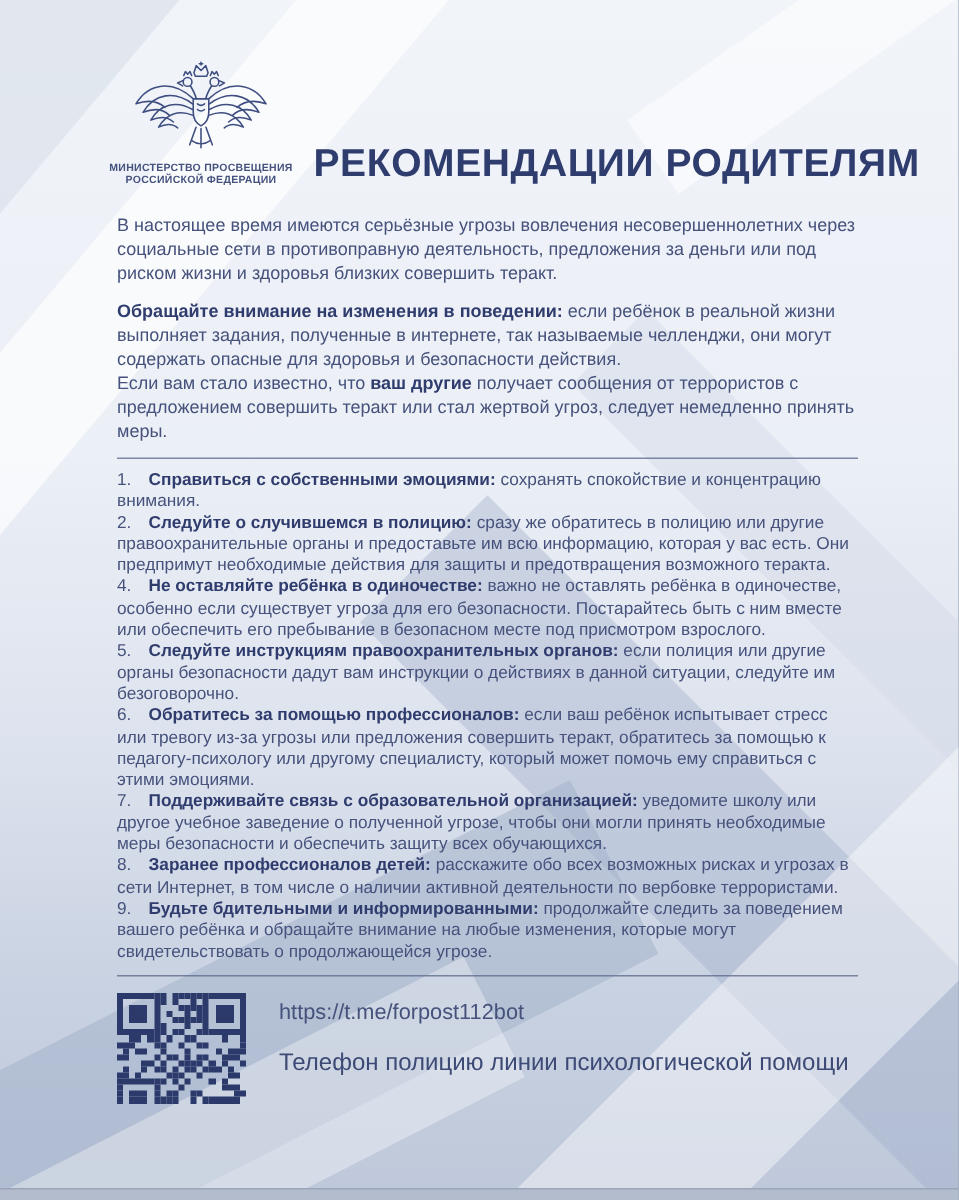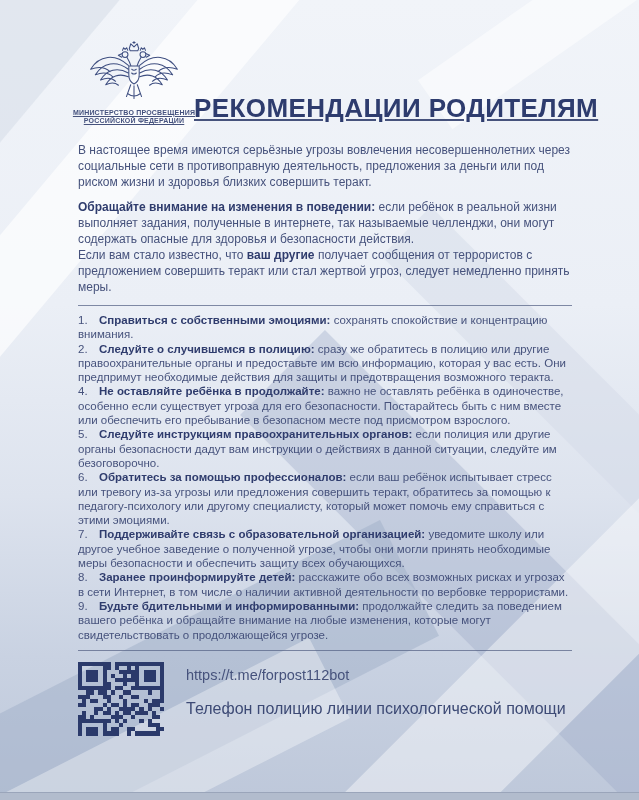--- a/index.html
+++ b/index.html
@@ -26,21 +26,21 @@
   .chevron-b{width:700px;height:110px;left:240px;top:570px;background:rgba(255,255,255,.42);transform:rotate(-45deg);}
   .chevron-c{width:520px;height:70px;left:330px;top:380px;background:rgba(210,218,231,.45);transform:rotate(45deg);}
   .bottom-strip{left:0;right:0;bottom:0;height:7px;background:#b2bccd;border-top:1px solid #9aa5ba;}
 
   
   .content{
     position:absolute;z-index:2;inset:0;
     padding:30px 67px 0 78px;
     color:#46527c;
   }
-  .header{display:flex;align-items:flex-end;gap:4px;height:96px;text-decoration:underline;}
+  .header{display:flex;align-items:flex-end;gap:19px;height:96px;}
   .logo-block{width:112px;flex:none;display:flex;flex-direction:column;align-items:center;}
   .logo-block svg{display:block;}
   .ministry-caption{
     margin-top:3px;font-size:7px;line-height:1.25;letter-spacing:.2px;
     color:#45527e;text-align:center;font-weight:bold;white-space:nowrap;
   }
   .page-title{
     font-size:26px;font-weight:bold;letter-spacing:.4px;
     color:#2e3c6e;padding-bottom:2px;white-space:nowrap;
   }
@@ -135,25 +135,25 @@
       <p><span>В настоящее время имеются серьёзные угрозы вовлечения несовершеннолетних через социальные сети в противоправную деятельность, предложения за деньги или под риском жизни и здоровья близких совершить теракт.</span></p>
       <p class="p2"><b>Обращайте внимание на изменения в поведении:</b><span> если ребёнок в реальной жизни выполняет задания, полученные в интернете, так называемые челленджи, они могут содержать опасные для здоровья и безопасности действия.</span></p>
       <p><span>Если вам стало известно, что </span><b>ваш другие</b><span> получает сообщения от террористов с предложением совершить теракт или стал жертвой угроз, следует немедленно принять меры.</span></p>
     </div>
 
     <hr class="rule">
 
     <div class="rec-list">
       <p><span class="rec-num">1.</span><b>Справиться с собственными эмоциями:</b><span> сохранять спокойствие и концентрацию внимания.</span></p>
       <p><span class="rec-num">2.</span><b>Следуйте о случившемся в полицию:</b><span> сразу же обратитесь в полицию или другие правоохранительные органы и предоставьте им всю информацию, которая у вас есть. Они предпримут необходимые действия для защиты и предотвращения возможного теракта.</span></p>
-      <p><span class="rec-num">4.</span><b>Не оставляйте ребёнка в продолжайте:</b><span> важно не оставлять ребёнка в одиночестве, особенно если существует угроза для его безопасности. Постарайтесь быть с ним вместе или обеспечить его пребывание в безопасном месте под присмотром взрослого.</span></p>
+      <p><span class="rec-num">4.</span><b>Не оставляйте ребёнка в одиночестве:</b><span> важно не оставлять ребёнка в одиночестве, особенно если существует угроза для его безопасности. Постарайтесь быть с ним вместе или обеспечить его пребывание в безопасном месте под присмотром взрослого.</span></p>
       <p><span class="rec-num">5.</span><b>Следуйте инструкциям правоохранительных органов:</b><span> если полиция или другие органы безопасности дадут вам инструкции о действиях в данной ситуации, следуйте им безоговорочно.</span></p>
       <p><span class="rec-num">6.</span><b>Обратитесь за помощью профессионалов:</b><span> если ваш ребёнок испытывает стресс или тревогу из-за угрозы или предложения совершить теракт, обратитесь за помощью к педагогу-психологу или другому специалисту, который может помочь ему справиться с этими эмоциями.</span></p>
       <p><span class="rec-num">7.</span><b>Поддерживайте связь с образовательной организацией:</b><span> уведомите школу или другое учебное заведение о полученной угрозе, чтобы они могли принять необходимые меры безопасности и обеспечить защиту всех обучающихся.</span></p>
-      <p><span class="rec-num">8.</span><b>Заранее проинформируйте детей:</b><span> расскажите обо всех возможных рисках и угрозах в сети Интернет, в том числе о наличии активной деятельности по вербовке террористами.</span></p>
+      <p><span class="rec-num">8.</span><b>Заранее профессионалов детей:</b><span> расскажите обо всех возможных рисках и угрозах в сети Интернет, в том числе о наличии активной деятельности по вербовке террористами.</span></p>
       <p><span class="rec-num">9.</span><b>Будьте бдительными и информированными:</b><span> продолжайте следить за поведением вашего ребёнка и обращайте внимание на любые изменения, которые могут свидетельствовать о продолжающейся угрозе.</span></p>
     </div>
 
 
     <hr class="rule rule2">
 
     <div class="footer">
       <div class="qr">
           <div style="grid-area: 1 / 1;"></div>
           <div style="grid-area: 1 / 2;"></div>

